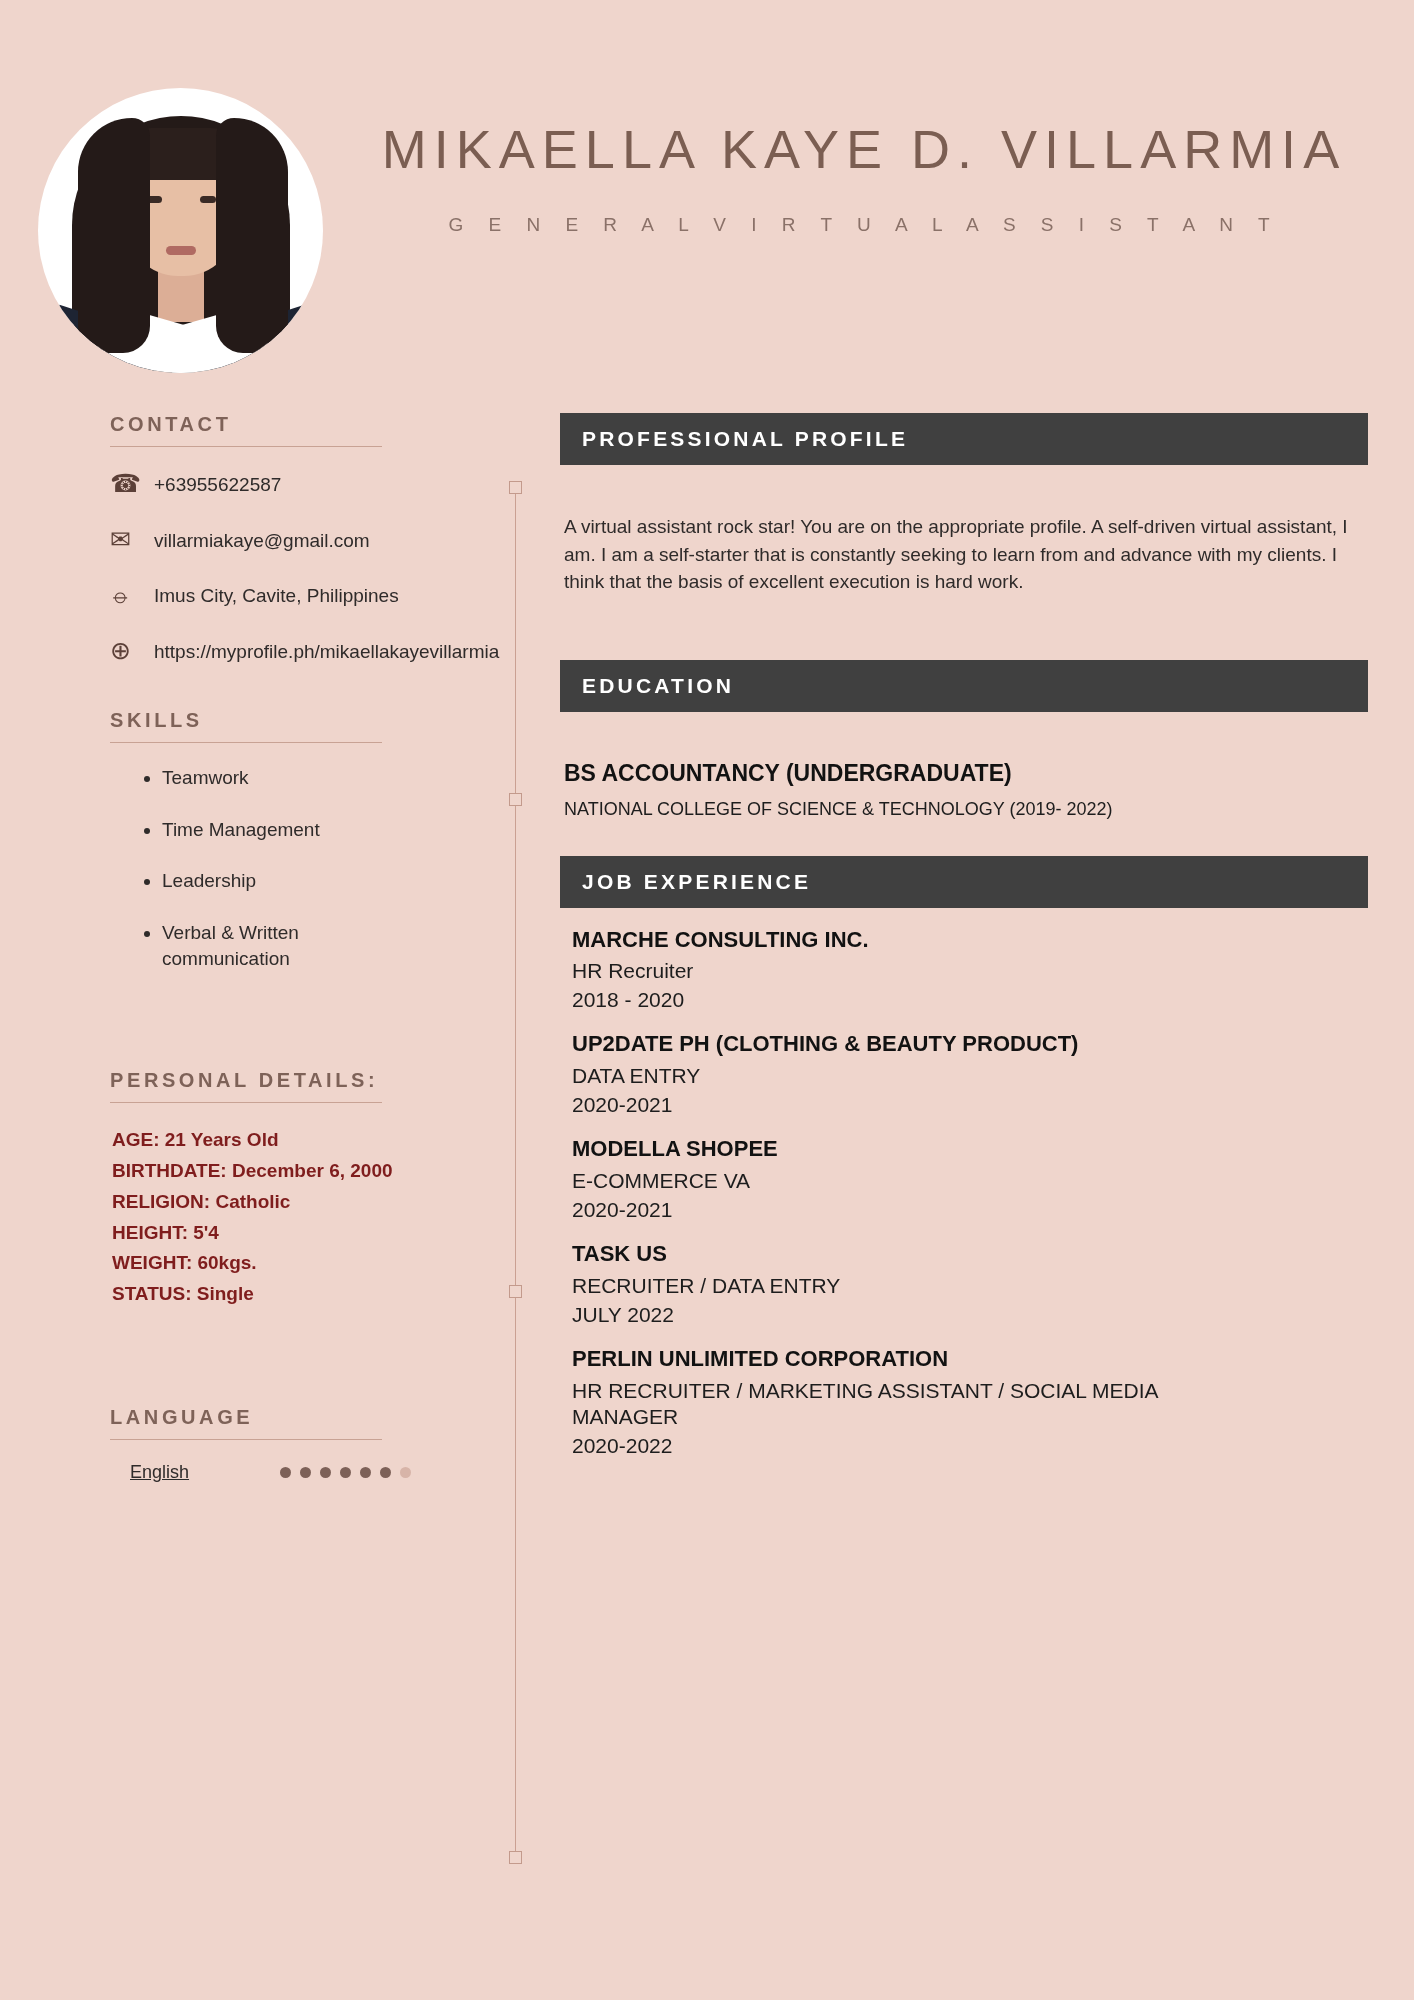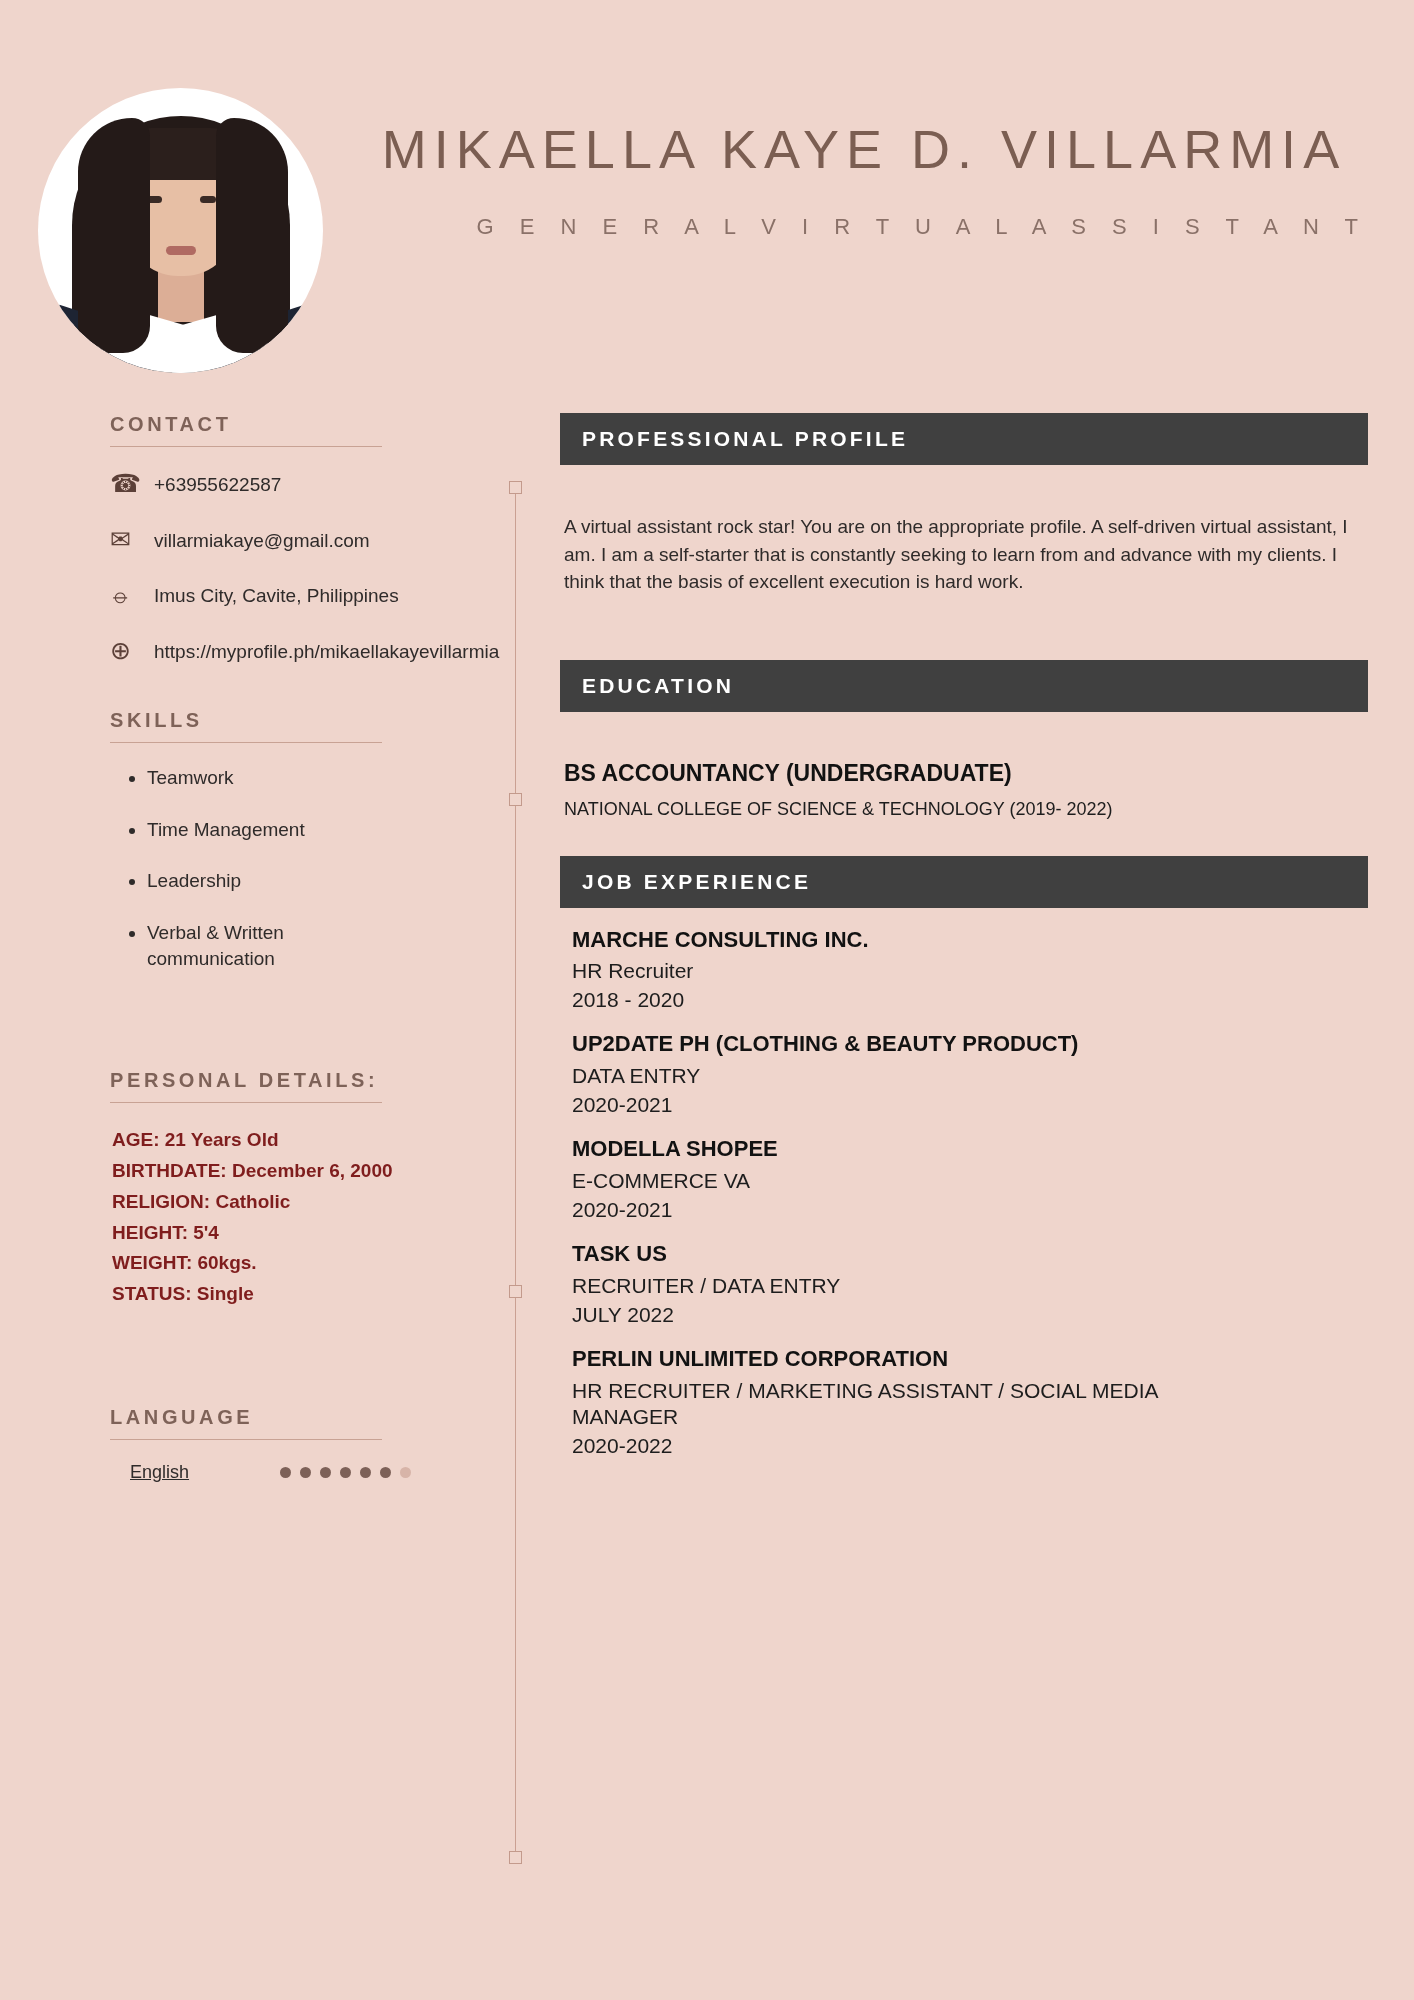--- a/index.html
+++ b/index.html
@@ -130,25 +130,24 @@
   .name {
     font-size: 54px;
     letter-spacing: 7px;
     color: #7b5e52;
     font-weight: 400;
     line-height: 1.25;
     margin: 0;
   }
   .role {
     margin-top: 30px;
-    font-size: 22px;
+    font-size: 19px;
     letter-spacing: 10px;
     color: #8a7168;
     font-weight: 400;
-    text-align: right;
   }
 
   
   .content {
     display: flex;
     padding: 40px 0 0 0;
   }
   .left-col {
     width: 470px;
     padding-left: 110px;
@@ -207,21 +206,21 @@
     line-height: 28px;
     text-align: left;
   }
   .contact-text {
     font-size: 19px;
     color: #2f2b2a;
     line-height: 1.45;
     padding-top: 2px;
   }
   .skills-list {
-    margin: 1px;
+    margin: 16px;
     padding-left: 36px;
   }
   .skills-list li {
     font-size: 19px;
     color: #2f2b2a;
     margin-bottom: 26px;
     line-height: 1.35;
   }
   .details-block {
     font-size: 19px;

